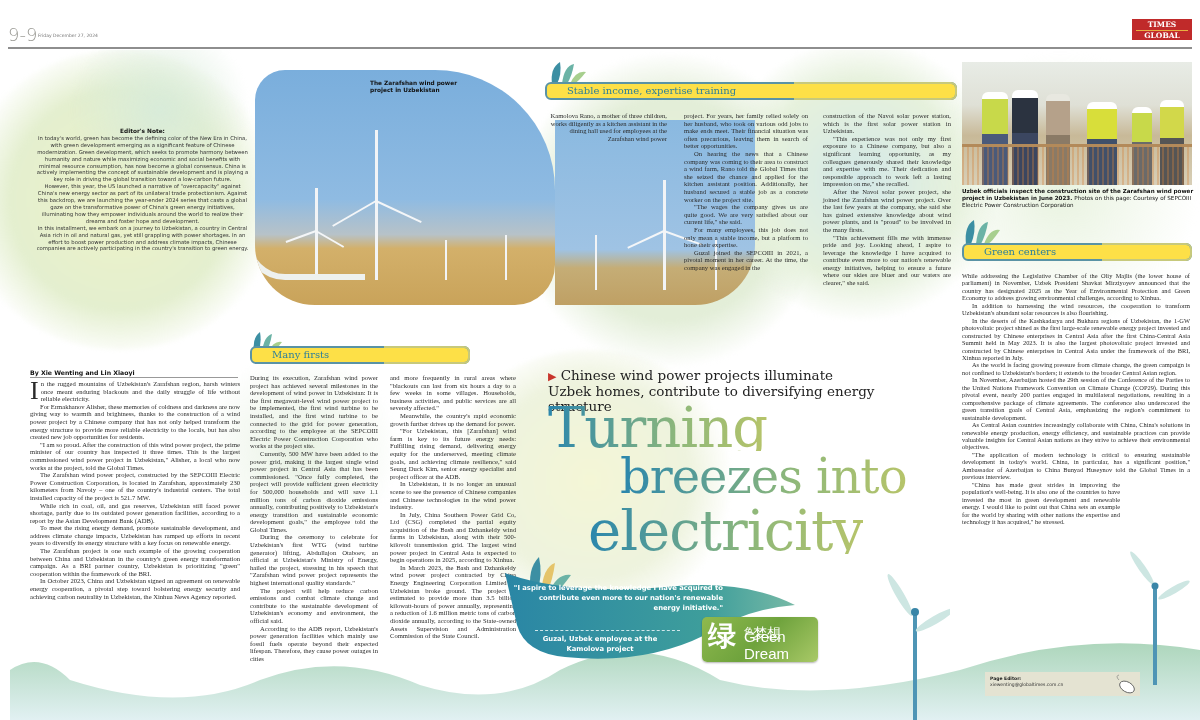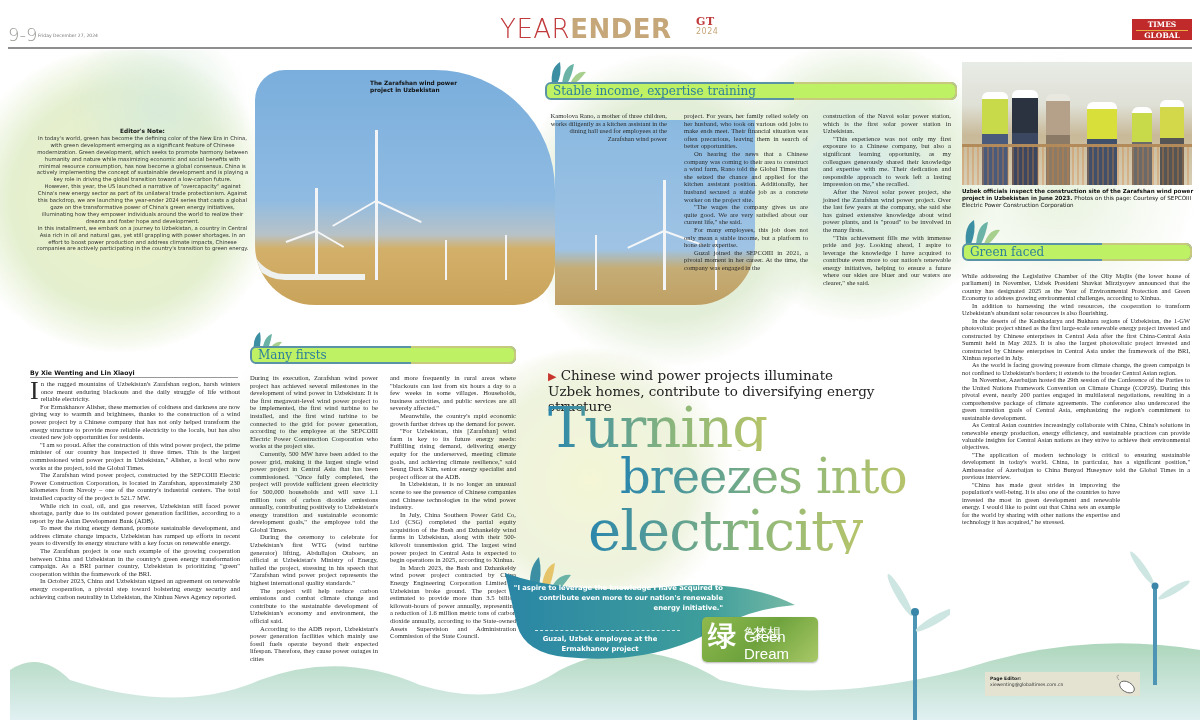--- a/index.html
+++ b/index.html
@@ -22,21 +22,21 @@
 .photo2{position:absolute;left:555px;top:120px;width:200px;height:185px;background:linear-gradient(180deg,#8ab9e0 0%,#9fc3e4 70%,#c5ad76 80%,#bfa064 100%);border-radius:0 0 60px 0}
 .turb{position:absolute;width:3px;background:#f2f4f6}
 .blade{position:absolute;height:2px;background:#f4f6f8;transform-origin:0 50%}
 .road{position:absolute;border:6px solid #eef1ee;border-top:none;border-right:none;border-radius:0 0 0 40px}
 .txt{position:absolute;font-size:6.6px;line-height:7.6px;text-align:justify;color:#2a2a2a}
 .txt p{text-indent:10px}
 .txt p.noind{text-indent:0}
 .ed{position:absolute;font-family:"DejaVu Sans",sans-serif;font-size:5.3px;line-height:6.9px;color:#333;text-align:center}
 .ed h4{font-size:5.8px;font-weight:bold;color:#111;margin-bottom:0}
 .ed p{margin:0}
-.sechd{position:absolute;height:18px;border:2px solid #5a93a5;border-radius:6px;background:#bef264;padding-left:6px;font-family:"DejaVu Serif",serif;font-size:12px;color:#2d7f9b;line-height:14px}
+.sechd{position:absolute;height:18px;border:2px solid #5a93a5;border-radius:6px;background:#fde047;padding-left:20px;font-family:"DejaVu Serif",serif;font-size:10px;color:#2d7f9b;line-height:14px}
 .sechd .rt{position:absolute;right:-2px;top:-2px;bottom:-2px;width:40%;border:2px solid #c7c97c;border-left:none;border-radius:0 6px 6px 0}
 .leaf{position:absolute}
 .byline{position:absolute;left:30px;top:369px;font-family:"DejaVu Sans",sans-serif;font-weight:bold;font-size:6.2px;color:#111}
 .drop{float:left;font-size:26px;line-height:20px;margin-right:2px;margin-top:1px}
 .cap{position:absolute;font-family:"DejaVu Sans",sans-serif;font-weight:bold;font-size:5.8px;line-height:7px;color:#111}
 .subhd{position:absolute;left:548px;top:368px;font-family:"DejaVu Serif",serif;font-size:13.5px;line-height:15px;color:#222;width:330px}
 .subhd .tri{color:#c8352c;font-size:11px}
 .big{position:absolute;font-family:"DejaVu Serif",serif;font-weight:normal;letter-spacing:-1px;line-height:46px;font-size:50px}
 .g1{background:linear-gradient(90deg,#2a86ad,#8fb87a 60%,#b6c46a);-webkit-background-clip:text;background-clip:text;color:transparent}
 .qtext{position:absolute;font-family:"DejaVu Sans",sans-serif;font-weight:bold;font-size:6.8px;line-height:10px;color:#fff}
@@ -49,25 +49,20 @@
 .editor{position:absolute;left:985px;top:672px;width:155px;height:24px;background:#e4e3d2}
 .editor .t1{position:absolute;left:5px;top:4px;font-family:"DejaVu Sans",sans-serif;font-size:4.5px;font-weight:bold;color:#222}
 .editor .t2{position:absolute;left:5px;top:10px;font-family:"DejaVu Sans",sans-serif;font-size:4.5px;color:#333}
 </style>
 </head>
 <body>
 
 <div class="hdr">
   <span class="pgnum">9-9</span>
   <span class="pgdate">Friday December 27, 2024</span>
-  <div class="brand">
-    <span class="y">YEAR</span><span class="e">ENDER</span>
-    <span class="gt">GT</span>
-    <span class="yr">2024</span>
-  </div>
   <div class="logo">
     <div>TIMES</div>
     <div style="height:1px;background:#e8b040;margin:1px 4px"></div>
     <div>GLOBAL</div>
   </div>
   <div class="hline"></div>
 </div>
 
 <div class="bg">
   <div class="blob" style="left:-40px;top:0;width:320px;height:300px;background:radial-gradient(circle,#eef3c8 0%,#e4efcf 50%,rgba(255,255,255,0) 72%)"></div>
@@ -127,21 +122,21 @@
   <p>To meet the rising energy demand, promote sustainable development, and address climate change impacts, Uzbekistan has ramped up efforts in recent years to diversify its energy structure with a key focus on renewable energy.</p>
   <p>The Zarafshan project is one such example of the growing cooperation between China and Uzbekistan in the country's green energy transformation campaign. As a BRI partner country, Uzbekistan is prioritizing "green" cooperation within the framework of the BRI.</p>
   <p>In October 2023, China and Uzbekistan signed an agreement on renewable energy cooperation, a pivotal step toward bolstering energy security and achieving carbon neutrality in Uzbekistan, the Xinhua News Agency reported.</p>
 </div>
 
 <svg class="leaf" style="left:250px;top:330px" width="34" height="22" viewBox="0 0 34 22">
   <path d="M4 22 Q2 8 10 2 Q12 14 8 22Z" fill="#3c8fa3"></path>
     <path d="M12 22 Q14 6 22 4 Q20 16 16 22Z" fill="#6bb3a6"></path>
     <path d="M18 22 Q24 10 32 12 Q26 20 22 22Z" fill="#a7cf8e"></path>
 </svg>
-<div class="sechd" style="left:250px;top:346px;width:266px">
+<div class="sechd" style="left:250px;top:346px;width:220px">
   <span>Many firsts</span><span class="rt"></span>
 </div>
 <div class="txt" style="left:250px;top:374px;width:128px">
   <p class="noind">During its execution, Zarafshan wind power project has achieved several milestones in the development of wind power in Uzbekistan: It is the first megawatt-level wind power project to be implemented, the first wind turbine to be installed, and the first wind turbine to be connected to the grid for power generation, according to the employee at the SEPCOIII Electric Power Construction Corporation who works at the project site.</p>
   <p>Currently, 500 MW have been added to the power grid, making it the largest single wind power project in Central Asia that has been commissioned. "Once fully completed, the project will provide sufficient green electricity for 500,000 households and will save 1.1 million tons of carbon dioxide emissions annually, contributing positively to Uzbekistan's energy transition and sustainable economic development goals," the employee told the Global Times.</p>
   <p>During the ceremony to celebrate for Uzbekistan's first WTG (wind turbine generator) lifting, Abdullajon Otaboev, an official at Uzbekistan's Ministry of Energy, hailed the project, stressing in his speech that "Zarafshan wind power project represents the highest international quality standards."</p>
   <p>The project will help reduce carbon emissions and combat climate change and contribute to the sustainable development of Uzbekistan's economy and environment, the official said.</p>
   <p>According to the ADB report, Uzbekistan's power generation facilities which mainly use fossil fuels operate beyond their expected lifespan. Therefore, they cause power outages in cities</p>
 </div>
 <div class="txt" style="left:390px;top:374px;width:126px">
@@ -196,21 +191,21 @@
       <linearGradient id="qg" x1="0" x2="1">
         <stop offset="0" stop-color="#2a86a5"></stop>
         <stop offset="0.7" stop-color="#3e9e9b"></stop>
         <stop offset="1" stop-color="#77b9a6"></stop>
       </linearGradient>
     </defs>
   <path d="M0 8 Q60 30 160 22 Q240 14 290 40 Q240 44 200 70 Q140 100 60 92 Q20 88 12 60 Q6 34 0 8Z" fill="url(#qg)"></path>
 </svg>
 <div class="qtext" style="left:513px;top:583px;width:210px;text-align:right">"I aspire to leverage the knowledge I have acquired to contribute even more to our nation's renewable energy initiative."</div>
 <div style="position:absolute;left:535px;top:630px;width:145px;height:1px;border-top:1px dashed #cfe6ea"></div>
-<div class="qtext" style="left:535px;top:634px;width:130px;text-align:center">Guzal, Uzbek employee at the Ermakhanov project</div>
+<div class="qtext" style="left:535px;top:634px;width:130px;text-align:center">Guzal, Uzbek employee at the Kamolova project</div>
 
 <div class="gd">
   <span class="zh">绿</span>
   <span class="zh2"><span style="font-size:9px;vertical-align:top">色</span><span>梦想</span></span>
   <span class="en">Green Dream</span>
 </div>
 
 <div class="rphoto">
   <div class="person" style="left:20px;top:30px;width:26px;height:93px;background:linear-gradient(180deg,#fff 0 8%,#c8d94a 8% 45%,#4a5a7a 45%)"></div>
   <div class="person" style="left:50px;top:28px;width:26px;height:95px;background:linear-gradient(180deg,#fff 0 8%,#2b3340 8% 45%,#3b4660 45%)"></div>
@@ -225,21 +220,21 @@
   <span>Uzbek officials inspect the construction site of the Zarafshan wind power project in Uzbekistan in June 2023.</span>
   <span style="font-weight:normal">Photos on this page: Courtesy of SEPCOIII Electric Power Construction Corporation</span>
 </div>
 
 <svg class="leaf" style="left:962px;top:218px" width="40" height="26" viewBox="0 0 40 26">
   <path d="M4 26 Q2 8 12 2 Q14 14 9 26Z" fill="#3c8fa3"></path>
     <path d="M14 26 Q16 6 26 4 Q24 16 19 26Z" fill="#6bb3a6"></path>
     <path d="M22 26 Q28 10 38 12 Q30 24 26 26Z" fill="#a7cf8e"></path>
 </svg>
 <div class="sechd" style="left:962px;top:243px;width:230px">
-  <span>Green faced</span><span class="rt"></span>
+  <span>Green centers</span><span class="rt"></span>
 </div>
 <div class="txt" style="left:962px;top:272px;width:228px;font-size:6.4px;line-height:7.45px">
   <p class="noind">While addressing the Legislative Chamber of the Oliy Majlis (the lower house of parliament) in November, Uzbek President Shavkat Mirziyoyev announced that the country has designated 2025 as the Year of Environmental Protection and Green Economy to address growing environmental challenges, according to Xinhua.</p>
   <p>In addition to harnessing the wind resources, the cooperation to transform Uzbekistan's abundant solar resources is also flourishing.</p>
   <p>In the deserts of the Kashkadarya and Bukhara regions of Uzbekistan, the 1-GW photovoltaic project shined as the first large-scale renewable energy project invested and constructed by Chinese enterprises in Central Asia after the first China-Central Asia Summit held in May 2023. It is also the largest photovoltaic project invested and constructed by Chinese enterprises in Central Asia under the framework of the BRI, Xinhua reported in July.</p>
   <p>As the world is facing growing pressure from climate change, the green campaign is not confined to Uzbekistan's borders; it extends to the broader Central Asian region.</p>
   <p>In November, Azerbaijan hosted the 29th session of the Conference of the Parties to the United Nations Framework Convention on Climate Change (COP29). During this pivotal event, nearly 200 parties engaged in multilateral negotiations, resulting in a comprehensive package of climate agreements. The conference also underscored the green transition goals of Central Asia, emphasizing the region's commitment to sustainable development.</p>
   <p>As Central Asian countries increasingly collaborate with China, China's solutions in renewable energy production, energy efficiency, and sustainable practices can provide valuable insights for Central Asian nations as they strive to achieve their environmental objectives.</p>
   <p>"The application of modern technology is critical to ensuring sustainable development in today's world. China, in particular, has a significant position," Ambassador of Azerbaijan to China Bunyad Huseynov told the Global Times in a previous interview.</p>
   <p style="padding-right:70px">"China has made great strides in improving the population's well-being. It is also one of the countries to have invested the most in green development and renewable energy. I would like to point out that China sets an example for the world by sharing with other nations the expertise and technology it has acquired," he stressed.</p>

